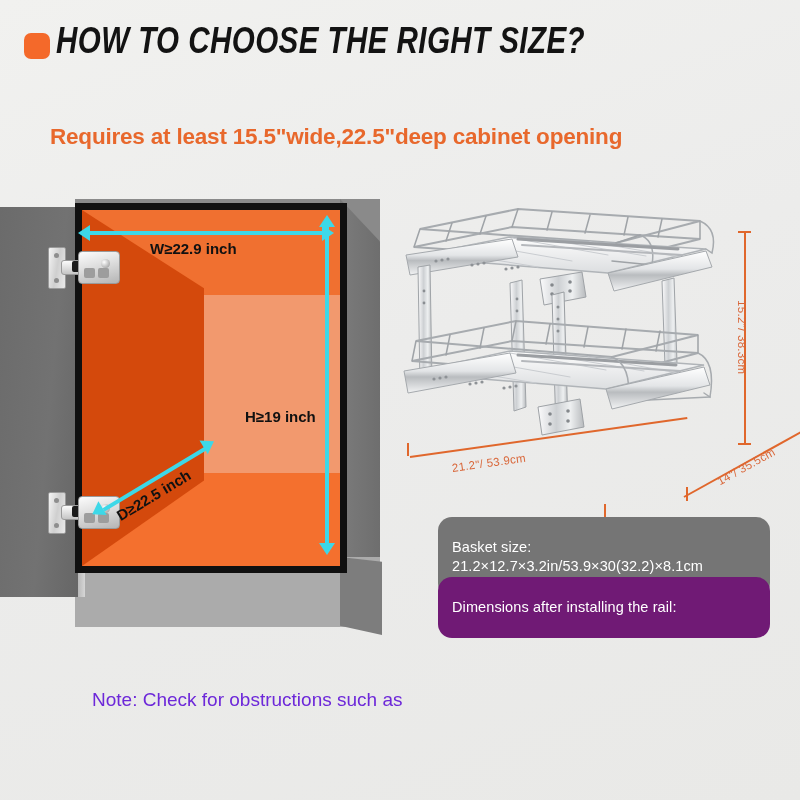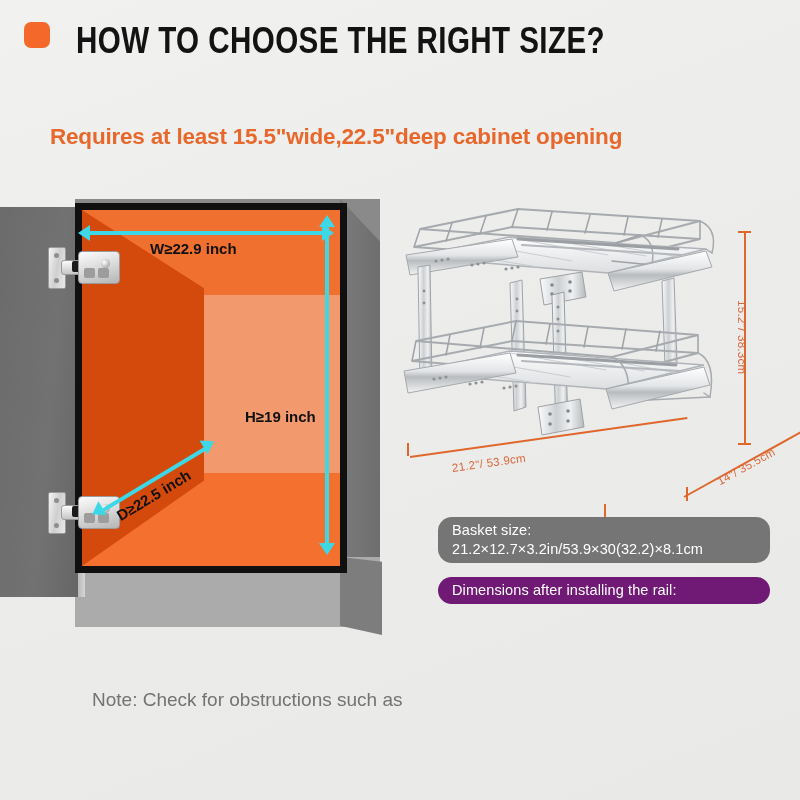--- a/index.html
+++ b/index.html
@@ -5,21 +5,21 @@
   html,body{margin:0;padding:0;}
   body{
     width:800px;height:800px;position:relative;overflow:hidden;
     background:#ededeb;
     font-family:"Liberation Sans","DejaVu Sans",sans-serif;
   }
   .canvas{position:absolute;inset:0;
     background:linear-gradient(160deg,#f1f1ef 0%,#ececeb 45%,#e9e9e7 100%);}
 
   
-  #header{position:absolute;left:24px;top:22px;display:flex;align-items:flex-start;gap:26px;}
+  #header{position:absolute;left:24px;top:22px;display:flex;align-items:flex-end;gap:6px;font-style:italic;}
   #bullet{width:26px;height:26px;border-radius:7px;background:#f4692a;flex:0 0 auto;}
   #title{
     font-size:37px;line-height:1;font-weight:700;color:#131313;
     font-family:"Liberation Sans Narrow","Liberation Sans",sans-serif;
     transform:scaleX(.80);transform-origin:left center;white-space:nowrap;
     letter-spacing:.5px;
   }
   #subtitle{
     position:absolute;left:50px;top:124px;
     font-size:22.5px;font-weight:700;color:#e8682c;white-space:nowrap;
@@ -147,31 +147,31 @@
     background:#e0672c;transform:rotate(-8deg);transform-origin:left center;}
   #od-diag1-txt{position:absolute;left:452px;top:462px;transform:rotate(-8deg);transform-origin:left center;}
   #od-diag2{position:absolute;left:684px;top:496px;width:140px;height:2px;
     background:#e0672c;transform:rotate(-29deg);transform-origin:left center;}
   #od-diag2-txt{position:absolute;left:718px;top:476px;transform:rotate(-29deg);transform-origin:left center;}
   #od-mid-tick{left:686px;top:487px;width:1.6px;height:14px;}
 
   
   .pill{
     position:absolute;left:438px;width:332px;border-radius:14px;
-    padding:4px 14px;box-sizing:border-box;color:#fff;
+    padding:21px 14px;box-sizing:border-box;color:#fff;
     font-size:14.5px;line-height:1.32;letter-spacing:.1px;
   }
   #pill-basket{top:517px;background:#757575;}
   #pill-dims{top:577px;background:#701a75;}
   .pill .l1{display:block;} .pill .l2{display:block;}
   #pill-stem{position:absolute;left:604px;top:504px;width:1.6px;height:14px;background:#e0672c;}
 
   
   #note{position:absolute;left:92px;top:685px;width:420px;
-    font-size:19px;line-height:1.55;color:#737373;}
+    font-size:19px;line-height:1.55;color:#6d28d9;}
   #note span{display:block;}
 </style>
 </head>
 <body>
 
 <div class="canvas"></div>
 
 <div id="header">
   <div id="bullet"></div>
   <div id="title">HOW TO CHOOSE THE RIGHT SIZE?</div>

